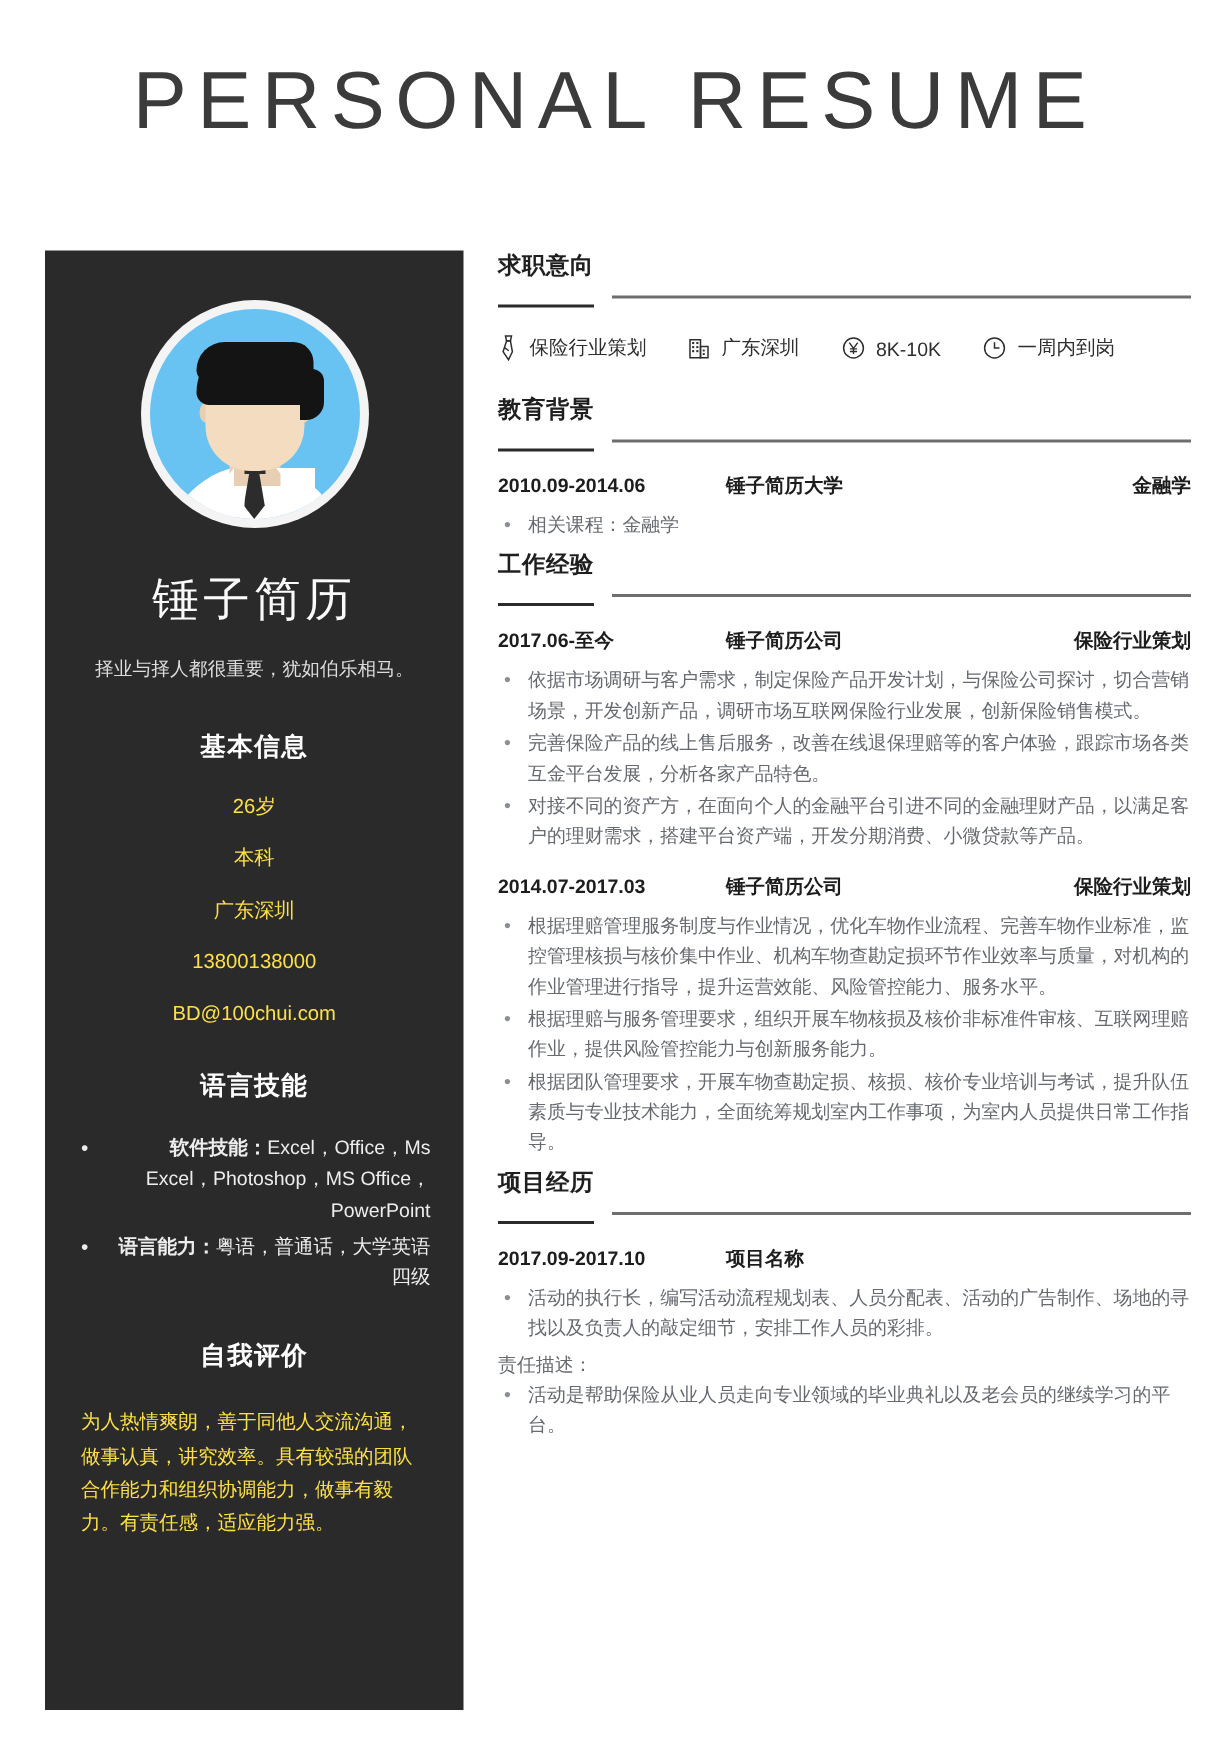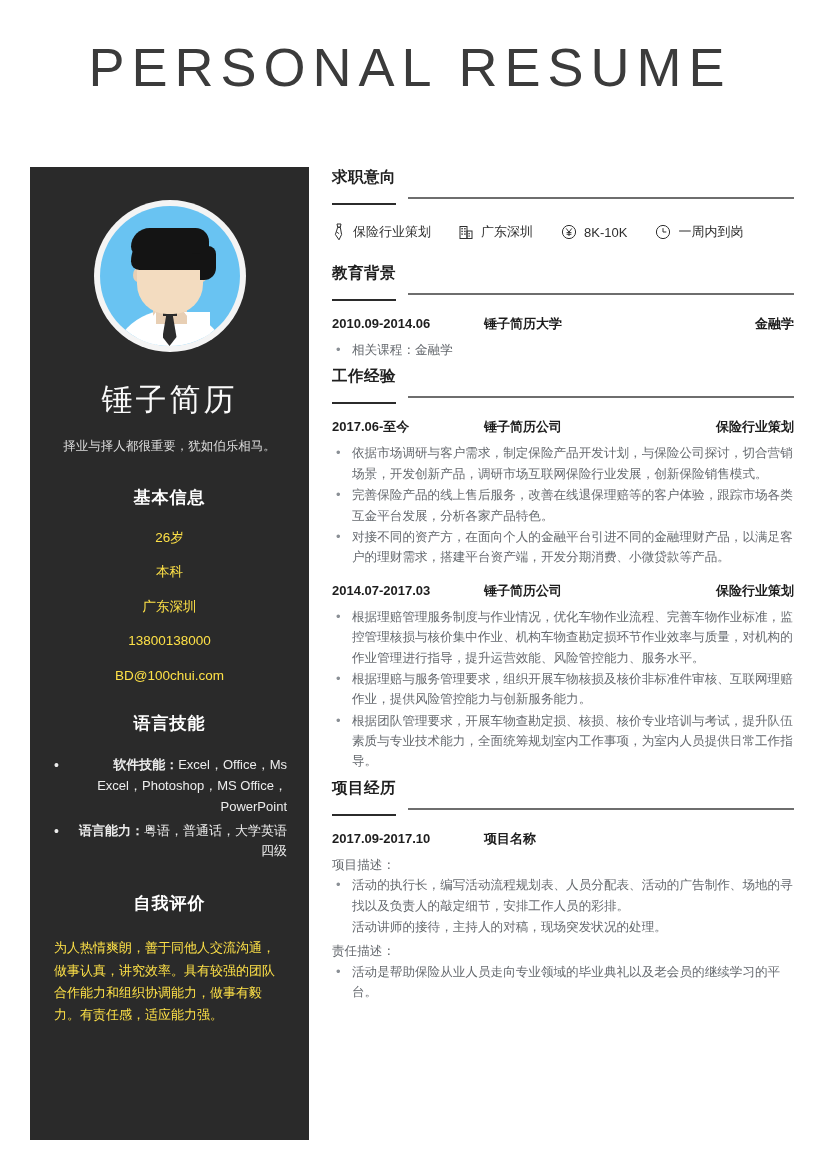--- a/index.html
+++ b/index.html
@@ -445,25 +445,23 @@
     <div class="section">
       <div class="sec-head">
         <div class="sec-title">项目经历</div>
         <div class="sec-rule"></div>
       </div>
       <div class="row">
         <div class="c1">2017.09-2017.10</div>
         <div class="c2">项目名称</div>
         <div class="c3"></div>
       </div>
-      <div class="sub-label">项目描述：</div>
       <ul class="bullets">
         <li>活动的执行长，编写活动流程规划表、人员分配表、活动的广告制作、场地的寻找以及负责人的敲定细节，安排工作人员的彩排。</li>
       </ul>
-      <div class="plain-line">活动讲师的接待，主持人的对稿，现场突发状况的处理。</div>
       <div class="sub-label">责任描述：</div>
       <ul class="bullets">
         <li>活动是帮助保险从业人员走向专业领域的毕业典礼以及老会员的继续学习的平台。</li>
       </ul>
     </div>
 
   </div>
 </div>
 
 </body></html>

